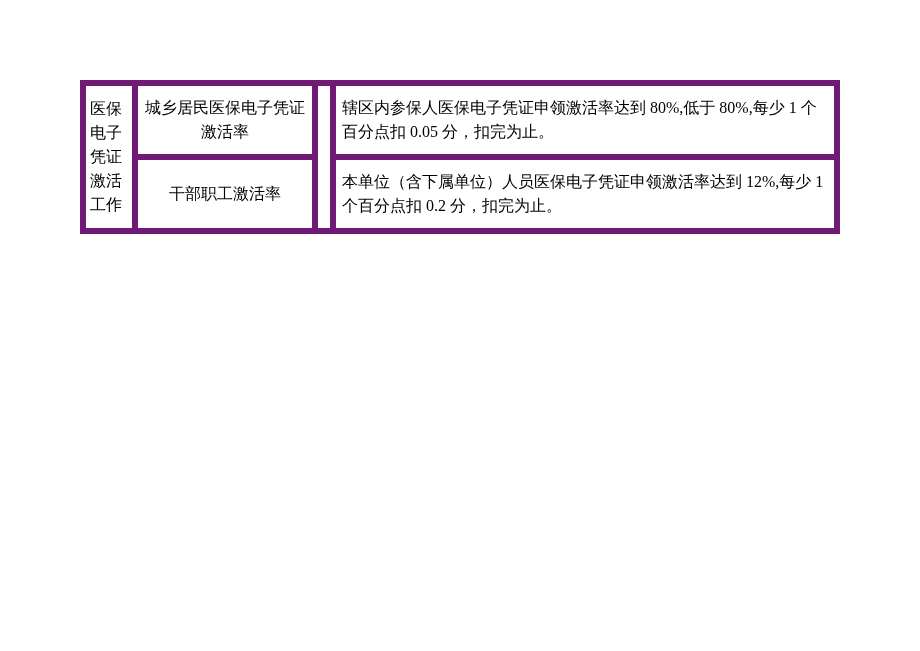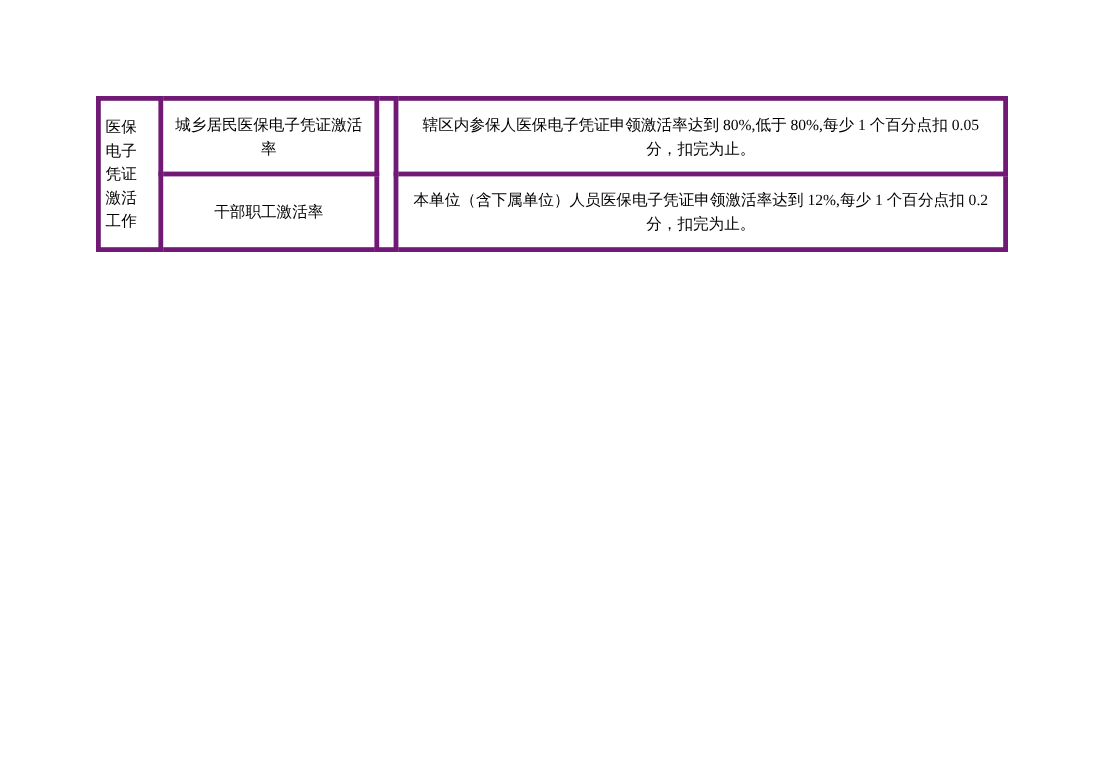--- a/index.html
+++ b/index.html
@@ -14,41 +14,41 @@
     }
     .table-wrap {
       width: 100%;
     }
     table {
       border-collapse: collapse;
       width: 100%;
       table-layout: fixed;
     }
     td {
-      border: 4px solid #701a75;
-      font-size: 13px;
+      border: 6px solid #701a75;
+      font-size: 16px;
       color: #000;
       padding: 10px 6px;
       vertical-align: middle;
       line-height: 1.5;
     }
     .col-cat {
       width: 52px;
       text-align: left;
       padding-left: 4px;
     }
     .col-metric {
       width: 180px;
       text-align: center;
     }
     .col-blank {
       width: 16px;
     }
     .col-desc {
-      text-align: center;
+      text-align: left;
       margin-left: 33px;
     }
     .row1 td {
       height: 54px;
     }
     .row2 td {
       height: 54px;
     }
   </style>
 </head>

